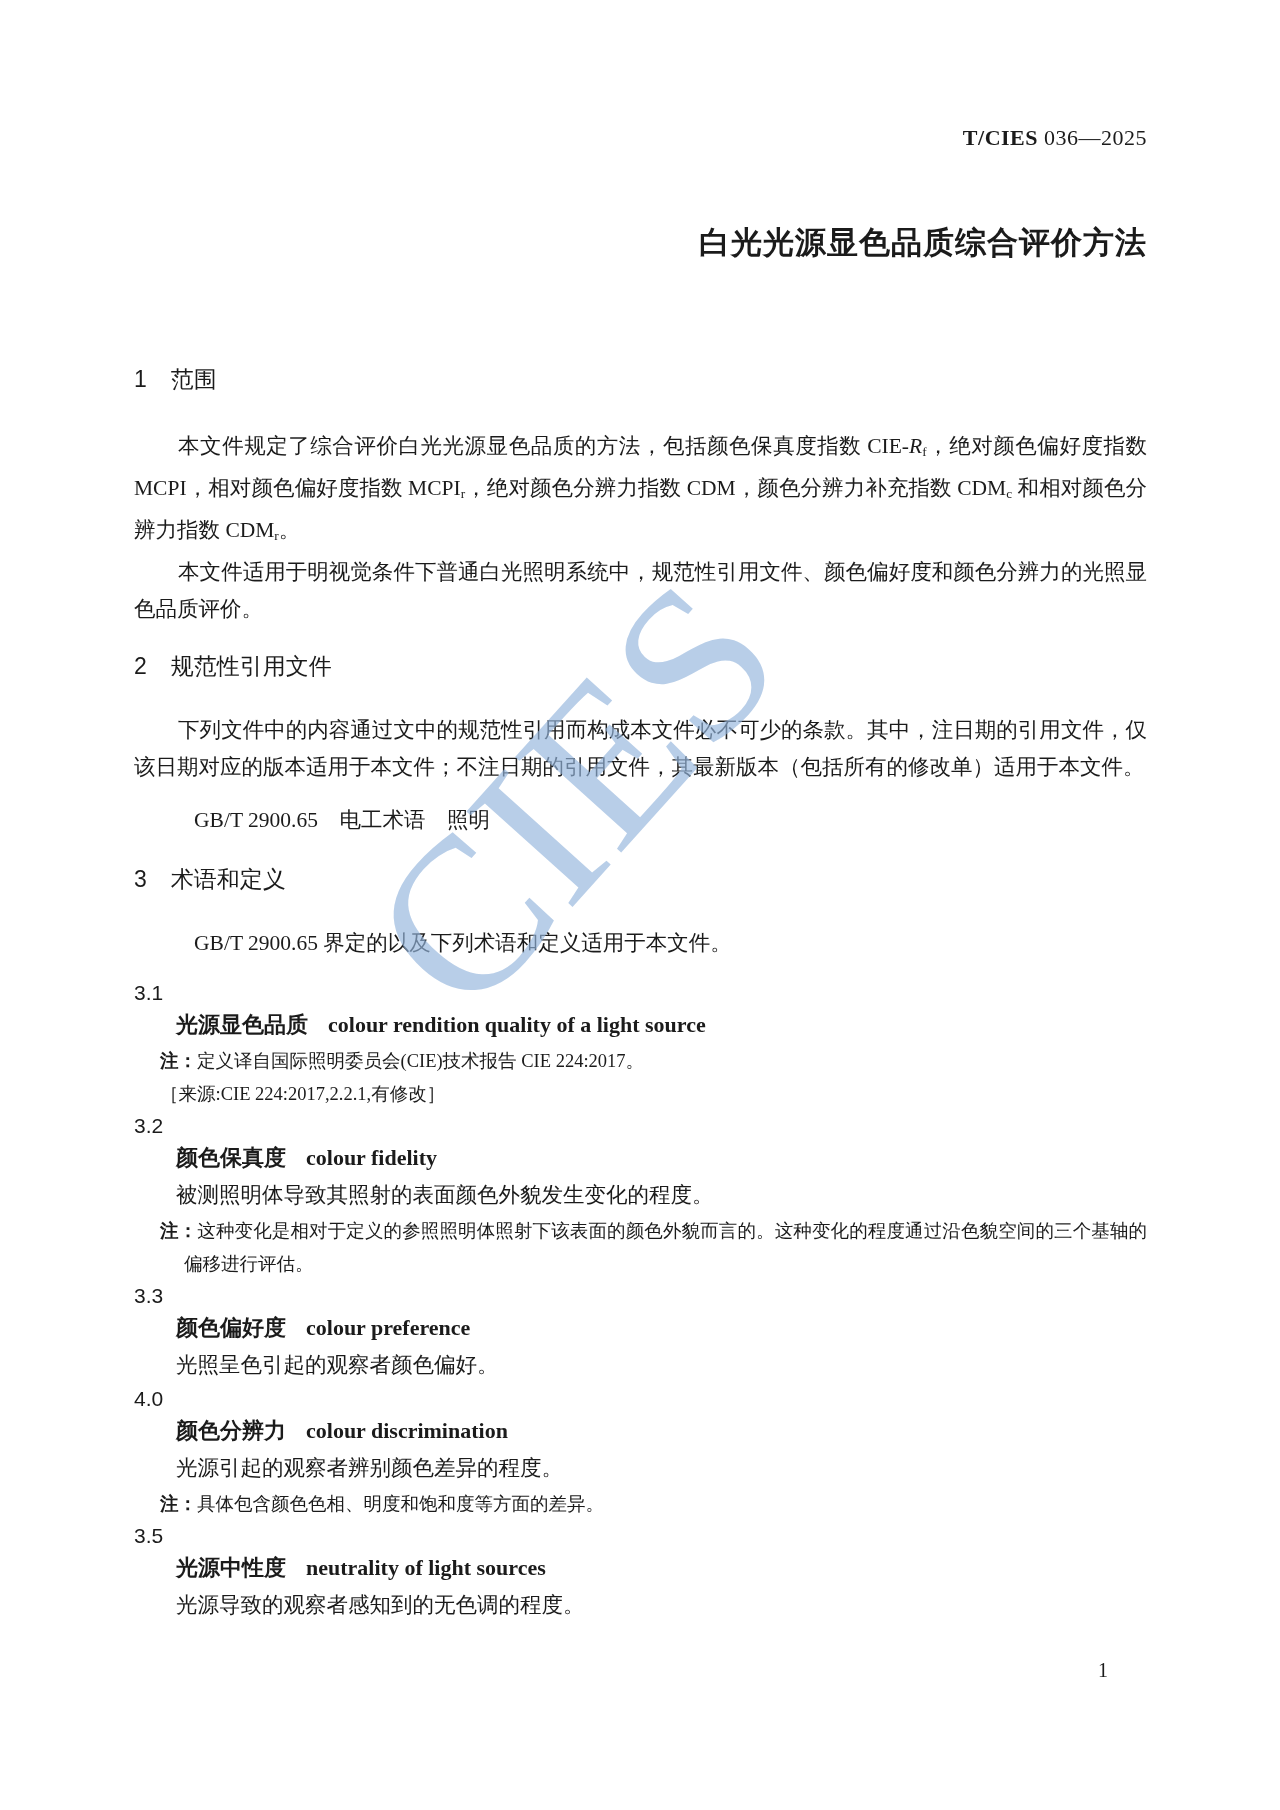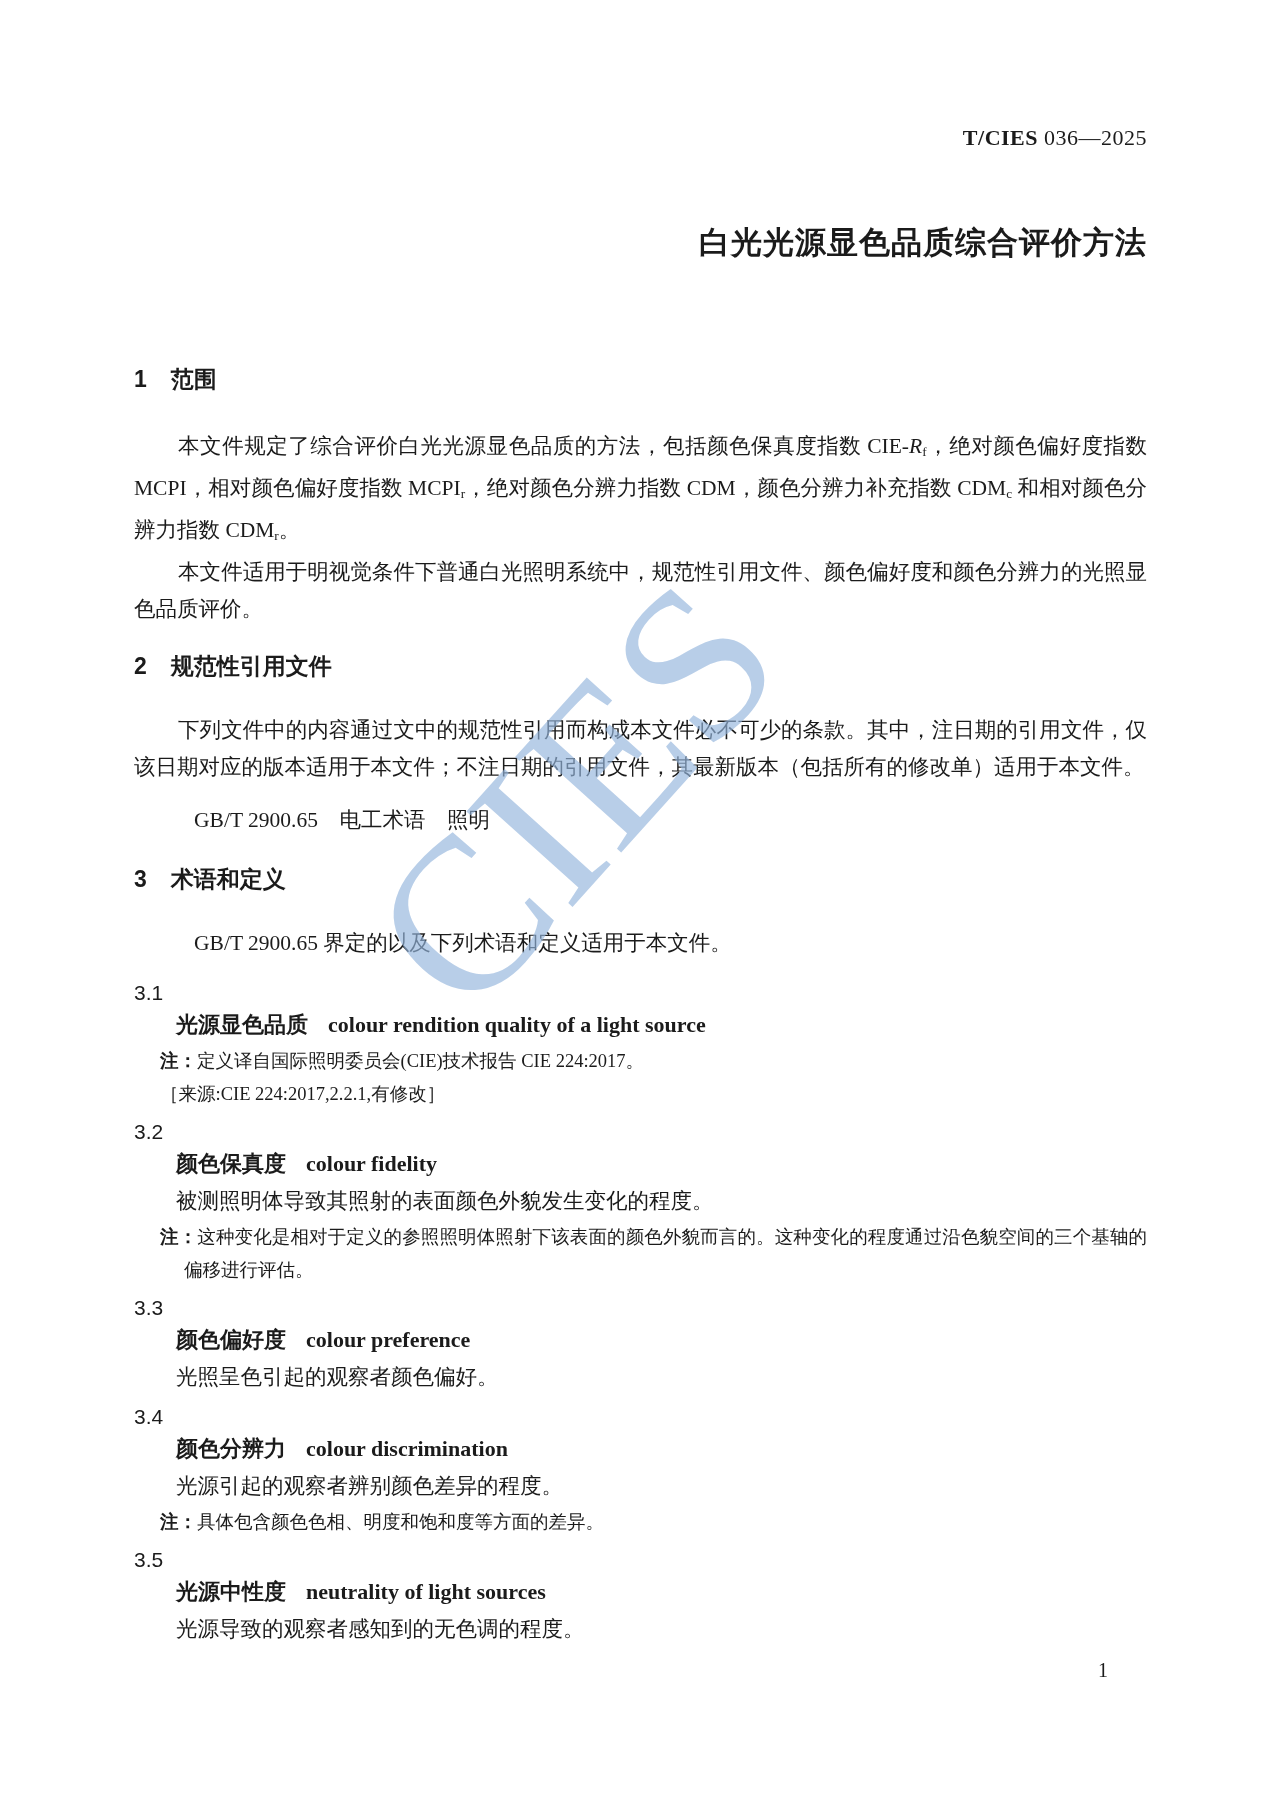--- a/index.html
+++ b/index.html
@@ -21,42 +21,41 @@
     margin: 72px 0 0 0;
     text-align: right;
     font-family: "Liberation Sans", "DejaVu Sans", sans-serif;
     font-size: 31px; font-weight: 700;
     letter-spacing: 1px;
     line-height: 40px;
   }
   .sec {
     margin: 0;
     font-family: "Liberation Sans", "DejaVu Sans", sans-serif;
-    font-size: 23px; font-weight: 700; line-height: 32px;
+    font-size: 23px; font-weight: 400; line-height: 32px;
   }
   .sec-1 { margin-top: 100px; }
   .sec-2 { margin-top: 22px; }
   .sec-3 { margin-top: 24px; }
   .sec .sec-txt { margin-left: 24px; }
   .para {
     margin: 0;
     font-size: 21.5px; line-height: 37px;
     text-align: justify;
     text-indent: 2.05em;
   }
   .mt33 { margin-top: 33px; }
   .mt30 { margin-top: 30px; }
   .ref-line, .intro-line {
     margin: 16px;
     font-size: 21.5px; line-height: 37px;
     text-indent: 2.05em;
   }
   .intro-line { margin-top: 30px; }
   .term-id {
-    margin-top: 6px;
     font-family: "Liberation Sans", "DejaVu Sans", sans-serif;
     font-size: 21px; line-height: 30px;
   }
   .term-line { margin-left: 42px; line-height: 34px; }
   .t-zh {
     font-family: "Liberation Sans", "DejaVu Sans", sans-serif;
     font-weight: 700; font-size: 22px;
   }
   .t-en { font-weight: 700; font-size: 22px; margin-left: 20px; }
   .term-def { margin-left: 42px; font-size: 21.5px; line-height: 37px; }
@@ -124,21 +123,21 @@
     <p class="note"><span class="note-label">注：</span><span class="note-text">这种变化是相对于定义的参照照明体照射下该表面的颜色外貌而言的。这种变化的程度通过沿色貌空间的三个基轴的偏移进行评估。</span></p>
   </div>
 
   <div class="term">
     <div class="term-id">3.3</div>
     <div class="term-line"><span class="t-zh">颜色偏好度</span><span class="t-en">colour preference</span></div>
     <div class="term-def">光照呈色引起的观察者颜色偏好。</div>
   </div>
 
   <div class="term">
-    <div class="term-id">3.4</div>
+    <div class="term-id">4.0</div>
     <div class="term-line"><span class="t-zh">颜色分辨力</span><span class="t-en">colour discrimination</span></div>
     <div class="term-def">光源引起的观察者辨别颜色差异的程度。</div>
     <p class="note"><span class="note-label">注：</span><span class="note-text">具体包含颜色色相、明度和饱和度等方面的差异。</span></p>
   </div>
 
   <div class="term">
     <div class="term-id">3.5</div>
     <div class="term-line"><span class="t-zh">光源中性度</span><span class="t-en">neutrality of light sources</span></div>
     <div class="term-def">光源导致的观察者感知到的无色调的程度。</div>
   </div>

